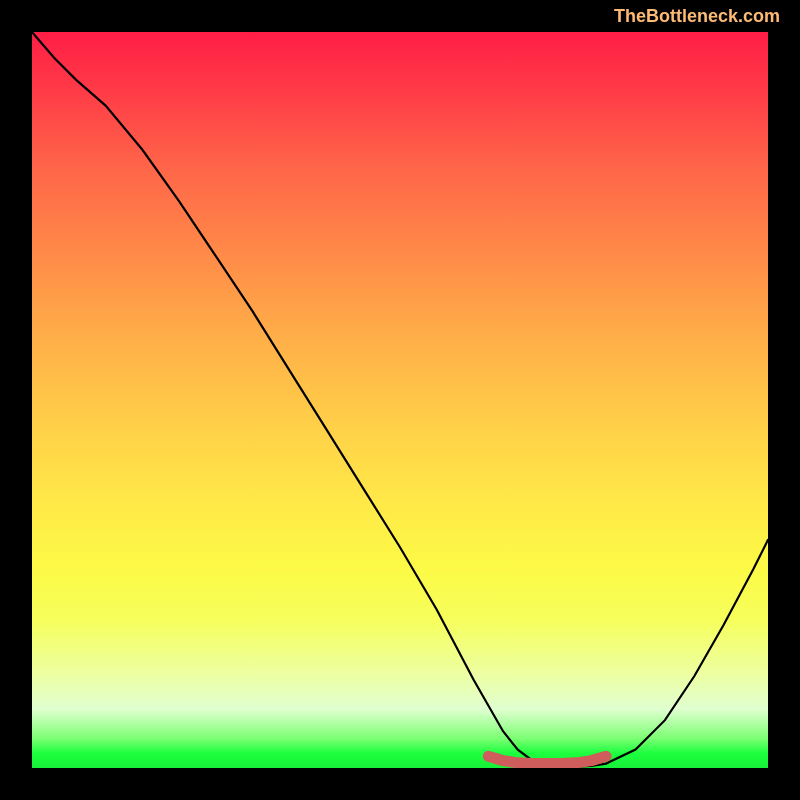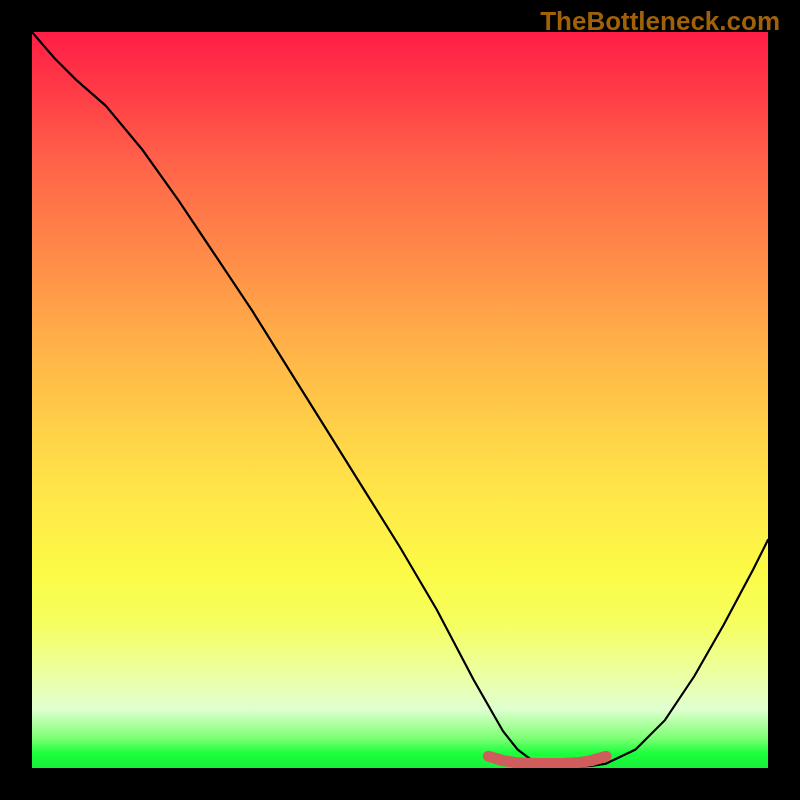--- a/index.html
+++ b/index.html
@@ -8,23 +8,23 @@
   height: 800px;
   background: #000;
   position: relative;
   overflow: hidden;
 }
 .watermark {
   position: absolute;
   top: 6px;
   right: 20px;
   font-family: Arial, sans-serif;
-  font-size: 26px;
+  font-size: 18px;
   font-weight: bold;
-  color: #a16207;
+  color: #fdba74;
   z-index: 10;
 }
 .plot-area {
   position: absolute;
   left: 32px;
   top: 32px;
   width: 736px;
   height: 736px;
 }
 .gradient-bg {

